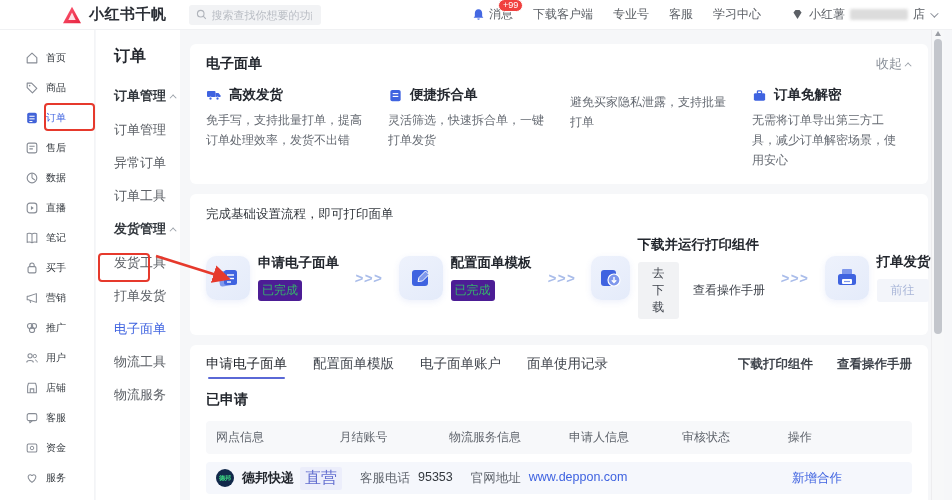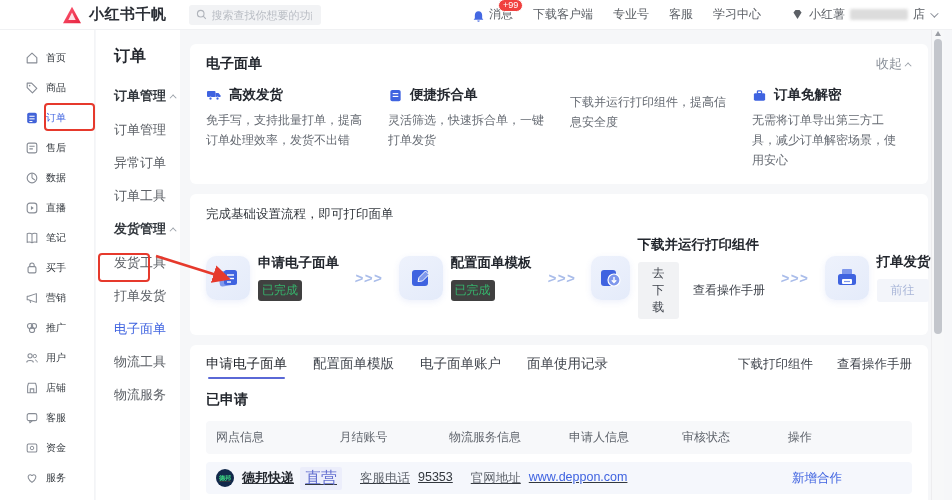--- a/index.html
+++ b/index.html
@@ -8,21 +8,21 @@
 
   
   .topbar { position:absolute; left:0; top:0; width:952px; height:30px; background:#fff; border-bottom:1px solid #f0f1f3; display:flex; align-items:center; padding-left:62px; z-index:20; }
   .logo-wrap { display:flex; align-items:center; gap:7px; }
   .logo-text { font-size:15px; font-weight:bold; color:#2b2f36; letter-spacing:.5px; }
   .searchbox { margin-left:22px; width:132px; height:20px; background:#f2f3f5; border:none; border-radius:3px; display:flex; align-items:center; padding:0 7px; gap:5px; }
   .searchbox input { border:none; background:transparent; outline:none; font-size:11px; color:#6a6f77; width:100px; font-family:inherit; }
   .searchbox input::placeholder { color:#b9bdc4; }
   .topnav { margin-left:auto; display:flex; align-items:center; gap:20px; padding-right:16px; font-size:12px; color:#5c6066; }
   .nav-item { cursor:pointer; white-space:nowrap; }
-  .msg-wrap { position:relative; display:flex; align-items:flex-end; gap:4px; }
+  .msg-wrap { position:relative; display:flex; align-items:center; gap:4px; }
   .msg-badge { position:absolute; top:-7px; left:26px; background:#f0413f; color:#fff; font-size:9px; border-radius:8px; padding:1px 4px; line-height:1; border:1px solid #fff; }
   .shop-wrap { display:flex; align-items:center; gap:5px; margin-left:10px; }
   .chev-down { width:6px; height:6px; border-right:1.5px solid #8a8f99; border-bottom:1.5px solid #8a8f99; transform:rotate(45deg) translateY(-2px); display:inline-block; }
   .blur-block { display:inline-block; background:#dcdcdc; border-radius:2px; filter:blur(1.6px); vertical-align:middle; }
 
   
   .sidebar { position:absolute; left:0; top:30px; bottom:0; width:95px; background:#fff; border-right:1px solid #f3f4f6; padding-top:13px; z-index:10; }
   .side-item { height:30px; display:flex; align-items:center; gap:7px; padding-left:25px; font-size:10px; color:#33383e; cursor:pointer; }
   .side-item svg { flex:0 0 auto; }
   .side-item.active { color:#3f63e0; }
@@ -53,45 +53,45 @@
   .feat-desc { margin-top:7px; font-size:12px; color:#666b73; line-height:1.65; padding-right:6px; }
 
   
   .card-flow { margin-top:10px; padding:12px 16px 16px; }
   .flow-intro { font-size:12.5px; color:#33383e; }
   .flow-row { display:flex; align-items:center; margin-top:13px; }
   .step { display:flex; align-items:center; gap:8px; }
   .step-ico { width:44px; height:44px; border-radius:10px; background:linear-gradient(145deg,#eef2fc,#e4ebfa); display:flex; align-items:center; justify-content:center; box-shadow:0 2px 6px rgba(80,110,220,.10); }
   .step-title { font-size:13.5px; font-weight:bold; color:#23272e; white-space:nowrap; }
   .step-sub { margin-top:8px; display:flex; align-items:center; gap:14px; }
-  .badge-done { background:#404040; color:#36b26b; font-size:12px; padding:2px 4px; border-radius:3px; display:inline-block; }
+  .badge-done { background:#4c1d95; color:#36b26b; font-size:12px; padding:2px 4px; border-radius:3px; display:inline-block; }
   .btn-gray { background:#f1f2f4; color:#40454d; font-size:12px; padding:3px 12px; border-radius:3px; border:none; cursor:pointer; font-family:inherit; }
   .btn-disabled { background:#f3f5fa; color:#a9b6d8; font-size:12px; padding:3px 14px; border-radius:3px; border:none; cursor:pointer; font-family:inherit; }
   .link-plain { font-size:12px; color:#40454d; cursor:pointer; white-space:nowrap; }
   .flow-arrow { font-size:14px; font-weight:bold; font-style:italic; color:#aabdea; letter-spacing:1px; margin:0 16px; transform:skewX(-8deg); white-space:nowrap; }
 
   
   .card-sheet { margin-top:10px; padding:0 16px 20px; min-height:230px; }
   .tabs-row { display:flex; align-items:center; height:38px; }
   .tab { font-size:13.5px; color:#40454d; margin-right:26px; cursor:pointer; height:100%; display:flex; align-items:center; position:relative; white-space:nowrap; }
   .tab.active { color:#1f2329; }
   .tab.active::after { content:""; position:absolute; left:2px; right:2px; bottom:4px; height:2.5px; background:#5a68d6; border-radius:2px; }
   .tabs-right { margin-left:auto; display:flex; gap:24px; }
-  .tabs-right .link-plain { font-size:12.5px; }
+  .tabs-right .link-plain { font-size:12.5px;font-weight:bold; }
   .sheet-sub { display:flex; align-items:center; justify-content:space-between; margin-top:8px; }
   .sheet-title { font-size:14px; font-weight:bold; color:#23272e; }
   .acct-line { font-size:12px; color:#8a9099; display:flex; align-items:center; gap:3px; }
   .acct-num { color:#3f63e0; }
   .copy-ico { cursor:pointer; display:inline-flex; margin-left:2px; }
 
   .tbl { margin-top:12px; font-size:12.5px; }
   .tbl-cols { display:grid; grid-template-columns:17.5% 15.5% 17% 16% 15% 19%; }
   .tbl-head { background:#f7f8fa; border-radius:4px; color:#60656d; font-size:12px; }
   .tbl-head > div { padding:8px 0 8px 10px; }
-  .carrier-row { margin-top:8px; background:#f5f7fc; border-radius:4px; height:32px; display:flex; align-items:center; padding-left:10px; position:relative;text-decoration:underline; }
+  .carrier-row { margin-top:8px; background:#f5f7fc; border-radius:4px; height:32px; display:flex; align-items:center; padding-left:10px; position:relative; }
   .carrier-logo { width:18px; height:18px; border-radius:50%; display:flex; align-items:center; justify-content:center; color:#3ddc84; font-size:6px; font-weight:bold; flex:0 0 auto; }
   .carrier-name { font-size:13px; font-weight:bold; color:#23272e; margin-left:8px; }
   .badge-direct { background:#eceefb; color:#636fd0; font-size:16px; padding:1px 5px; border-radius:2px; margin-left:6px;text-align:center; }
   .kv { display:flex; gap:8px; margin-left:18px; }
   .kv .k { color:#60656d; } .kv .v { color:#33383e; }
   .link-blue { color:#3f63e0; cursor:pointer; text-decoration:none; white-space:nowrap; }
   .row-action { position:absolute; left:83%; }
 
   .detail-row { background:#fff; border-bottom:1px solid #f0f1f3; padding:10px 0 12px; }
 
@@ -307,21 +307,21 @@
           <svg width="15" height="15" viewBox="0 0 16 16">
               <rect x="2.5" y="2" width="11" height="12" rx="2" fill="#3f63e0"></rect>
               <line x1="5" y1="6" x2="11" y2="6" stroke="#fff" stroke-width="1.2"></line>
               <line x1="5" y1="9" x2="11" y2="9" stroke="#fff" stroke-width="1.2"></line>
             </svg>
           <span>便捷拆合单</span>
         </div>
         <div class="feat-desc">灵活筛选，快速拆合单，一键打单发货</div>
       </div>
       <div>
-        <div class="feat-desc">下载并运行打印组件，提高信息安全度</div>
+        <div class="feat-desc">避免买家隐私泄露，支持批量打单</div>
       </div>
       <div>
         <div class="feat-head">
           <svg width="15" height="15" viewBox="0 0 16 16">
               <rect x="2" y="5.5" width="12" height="8" rx="1.5" fill="#3f63e0"></rect>
               <rect x="5.8" y="3" width="4.4" height="3" rx="1" fill="none" stroke="#3f63e0" stroke-width="1.4"></rect>
             </svg>
           <span>订单免解密</span>
         </div>
         <div class="feat-desc">无需将订单导出第三方工具，减少订单解密场景，使用安心</div>

